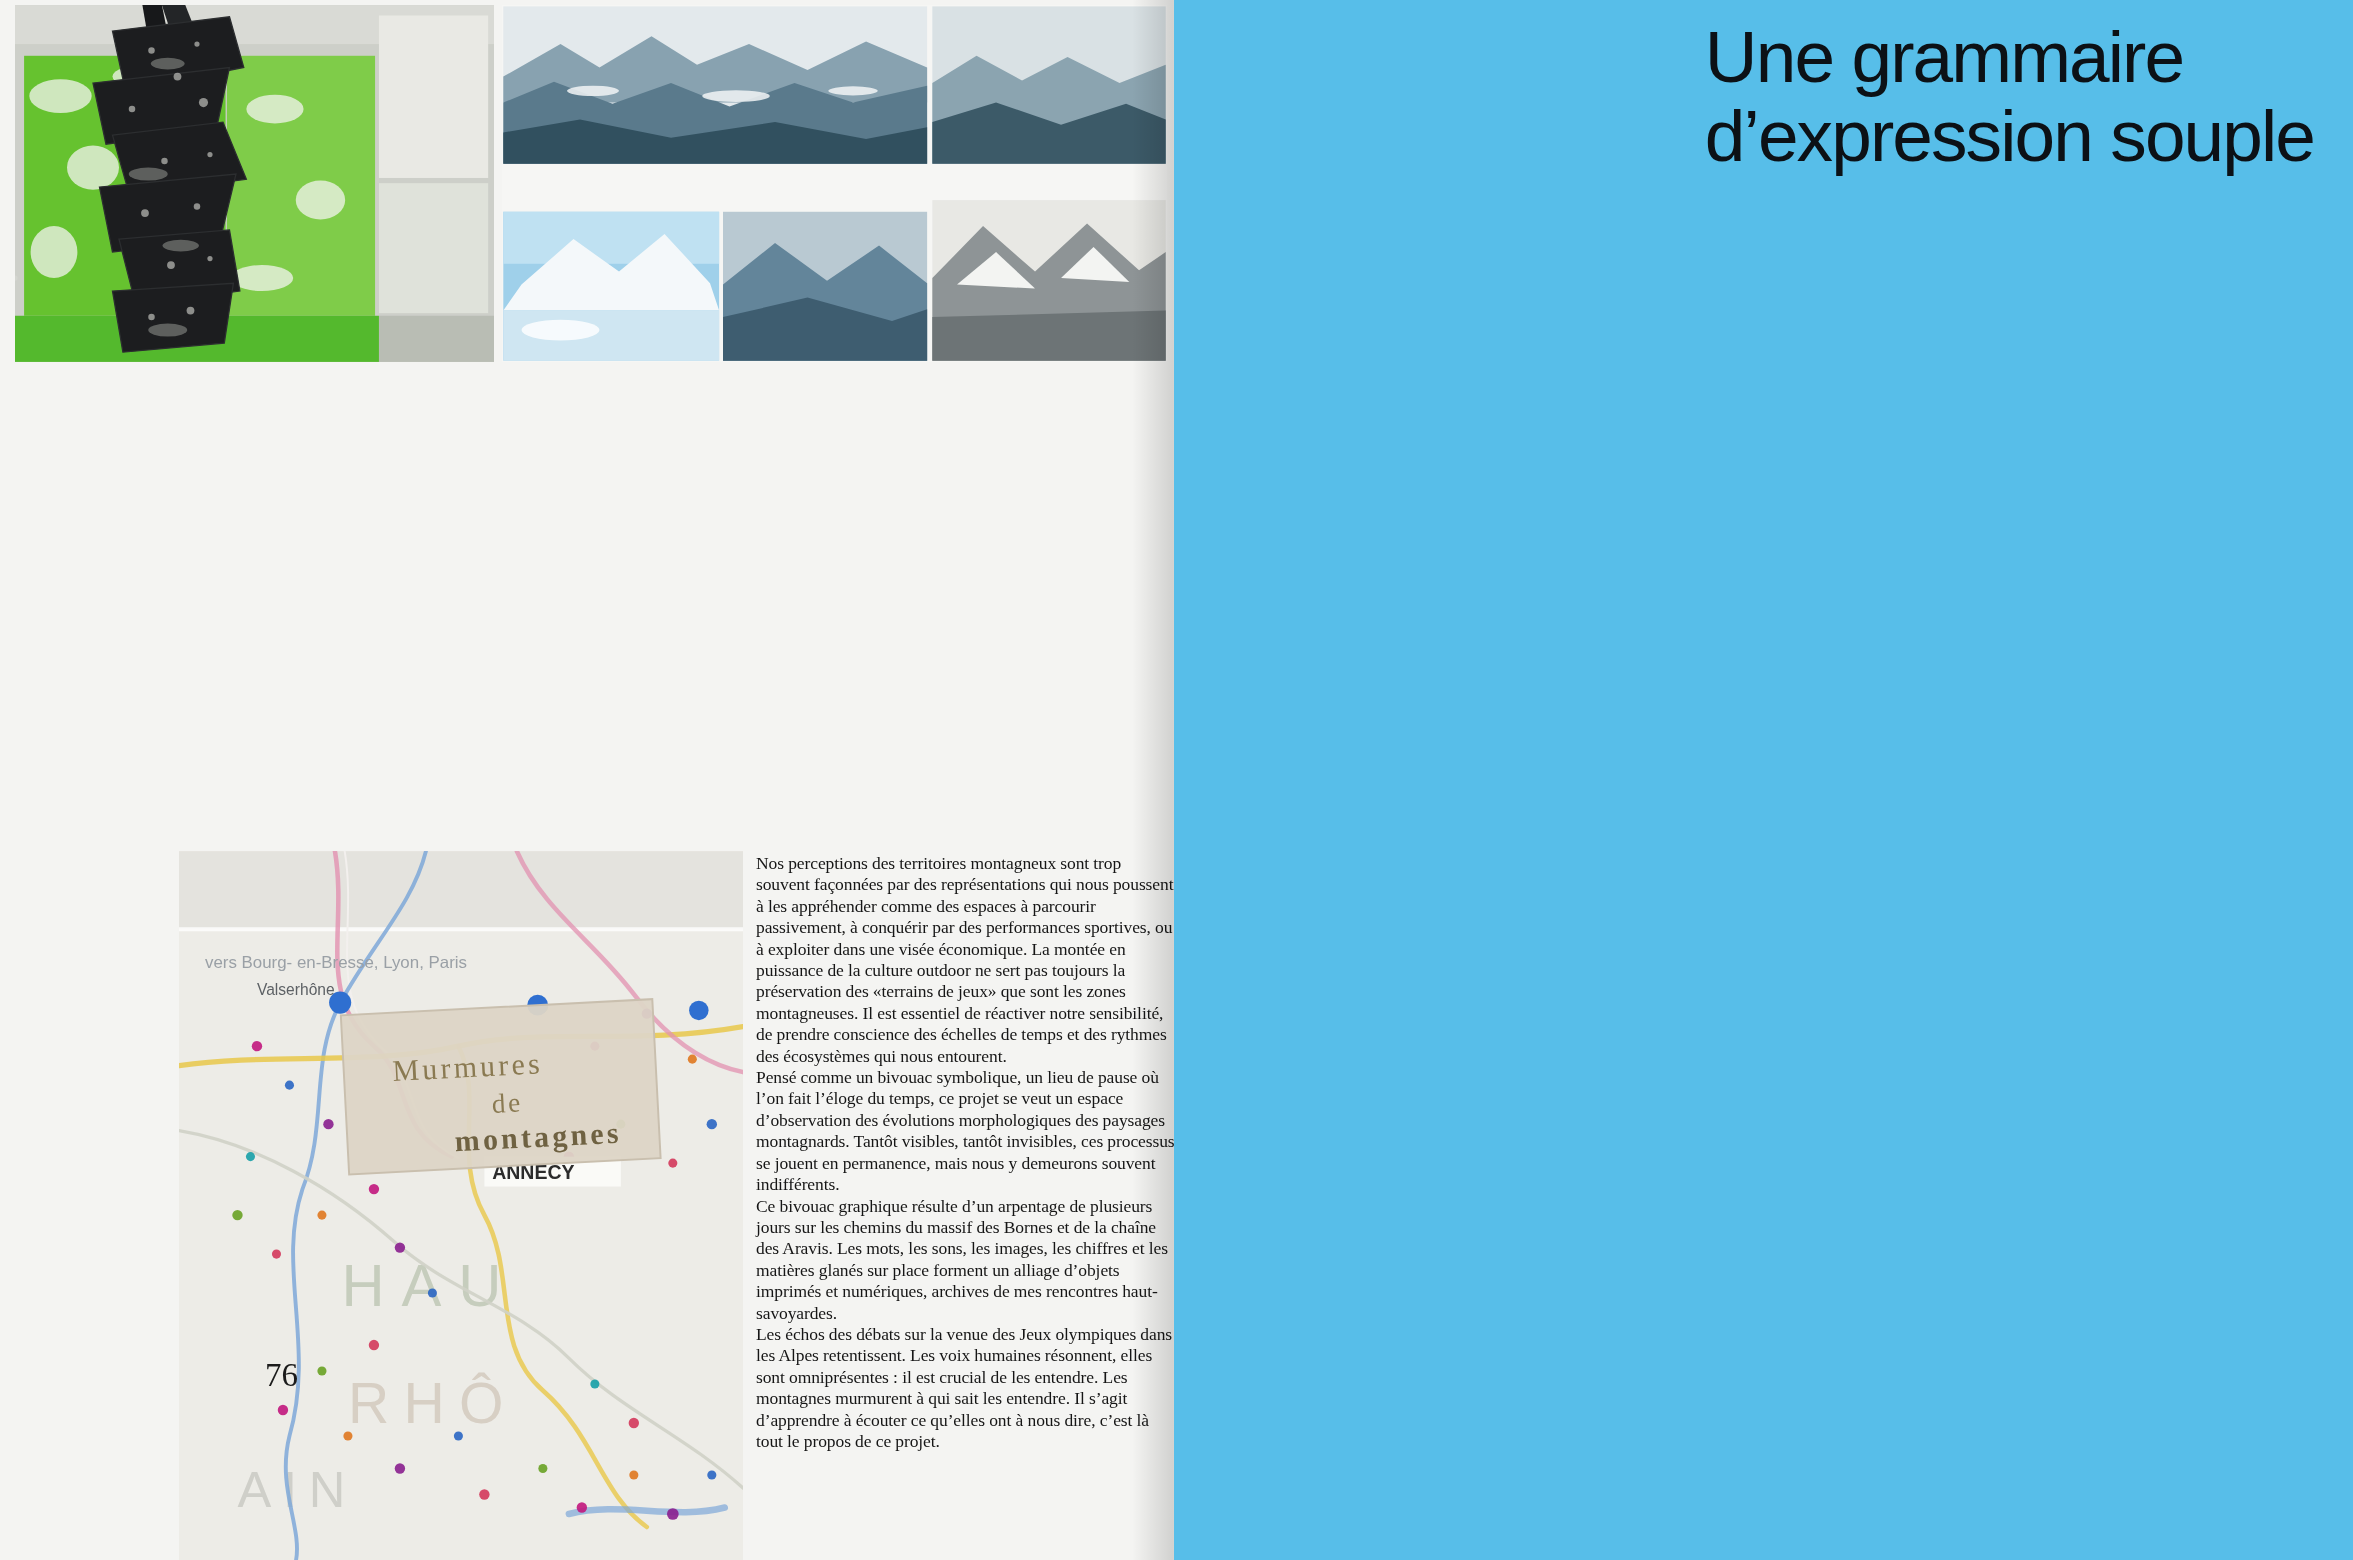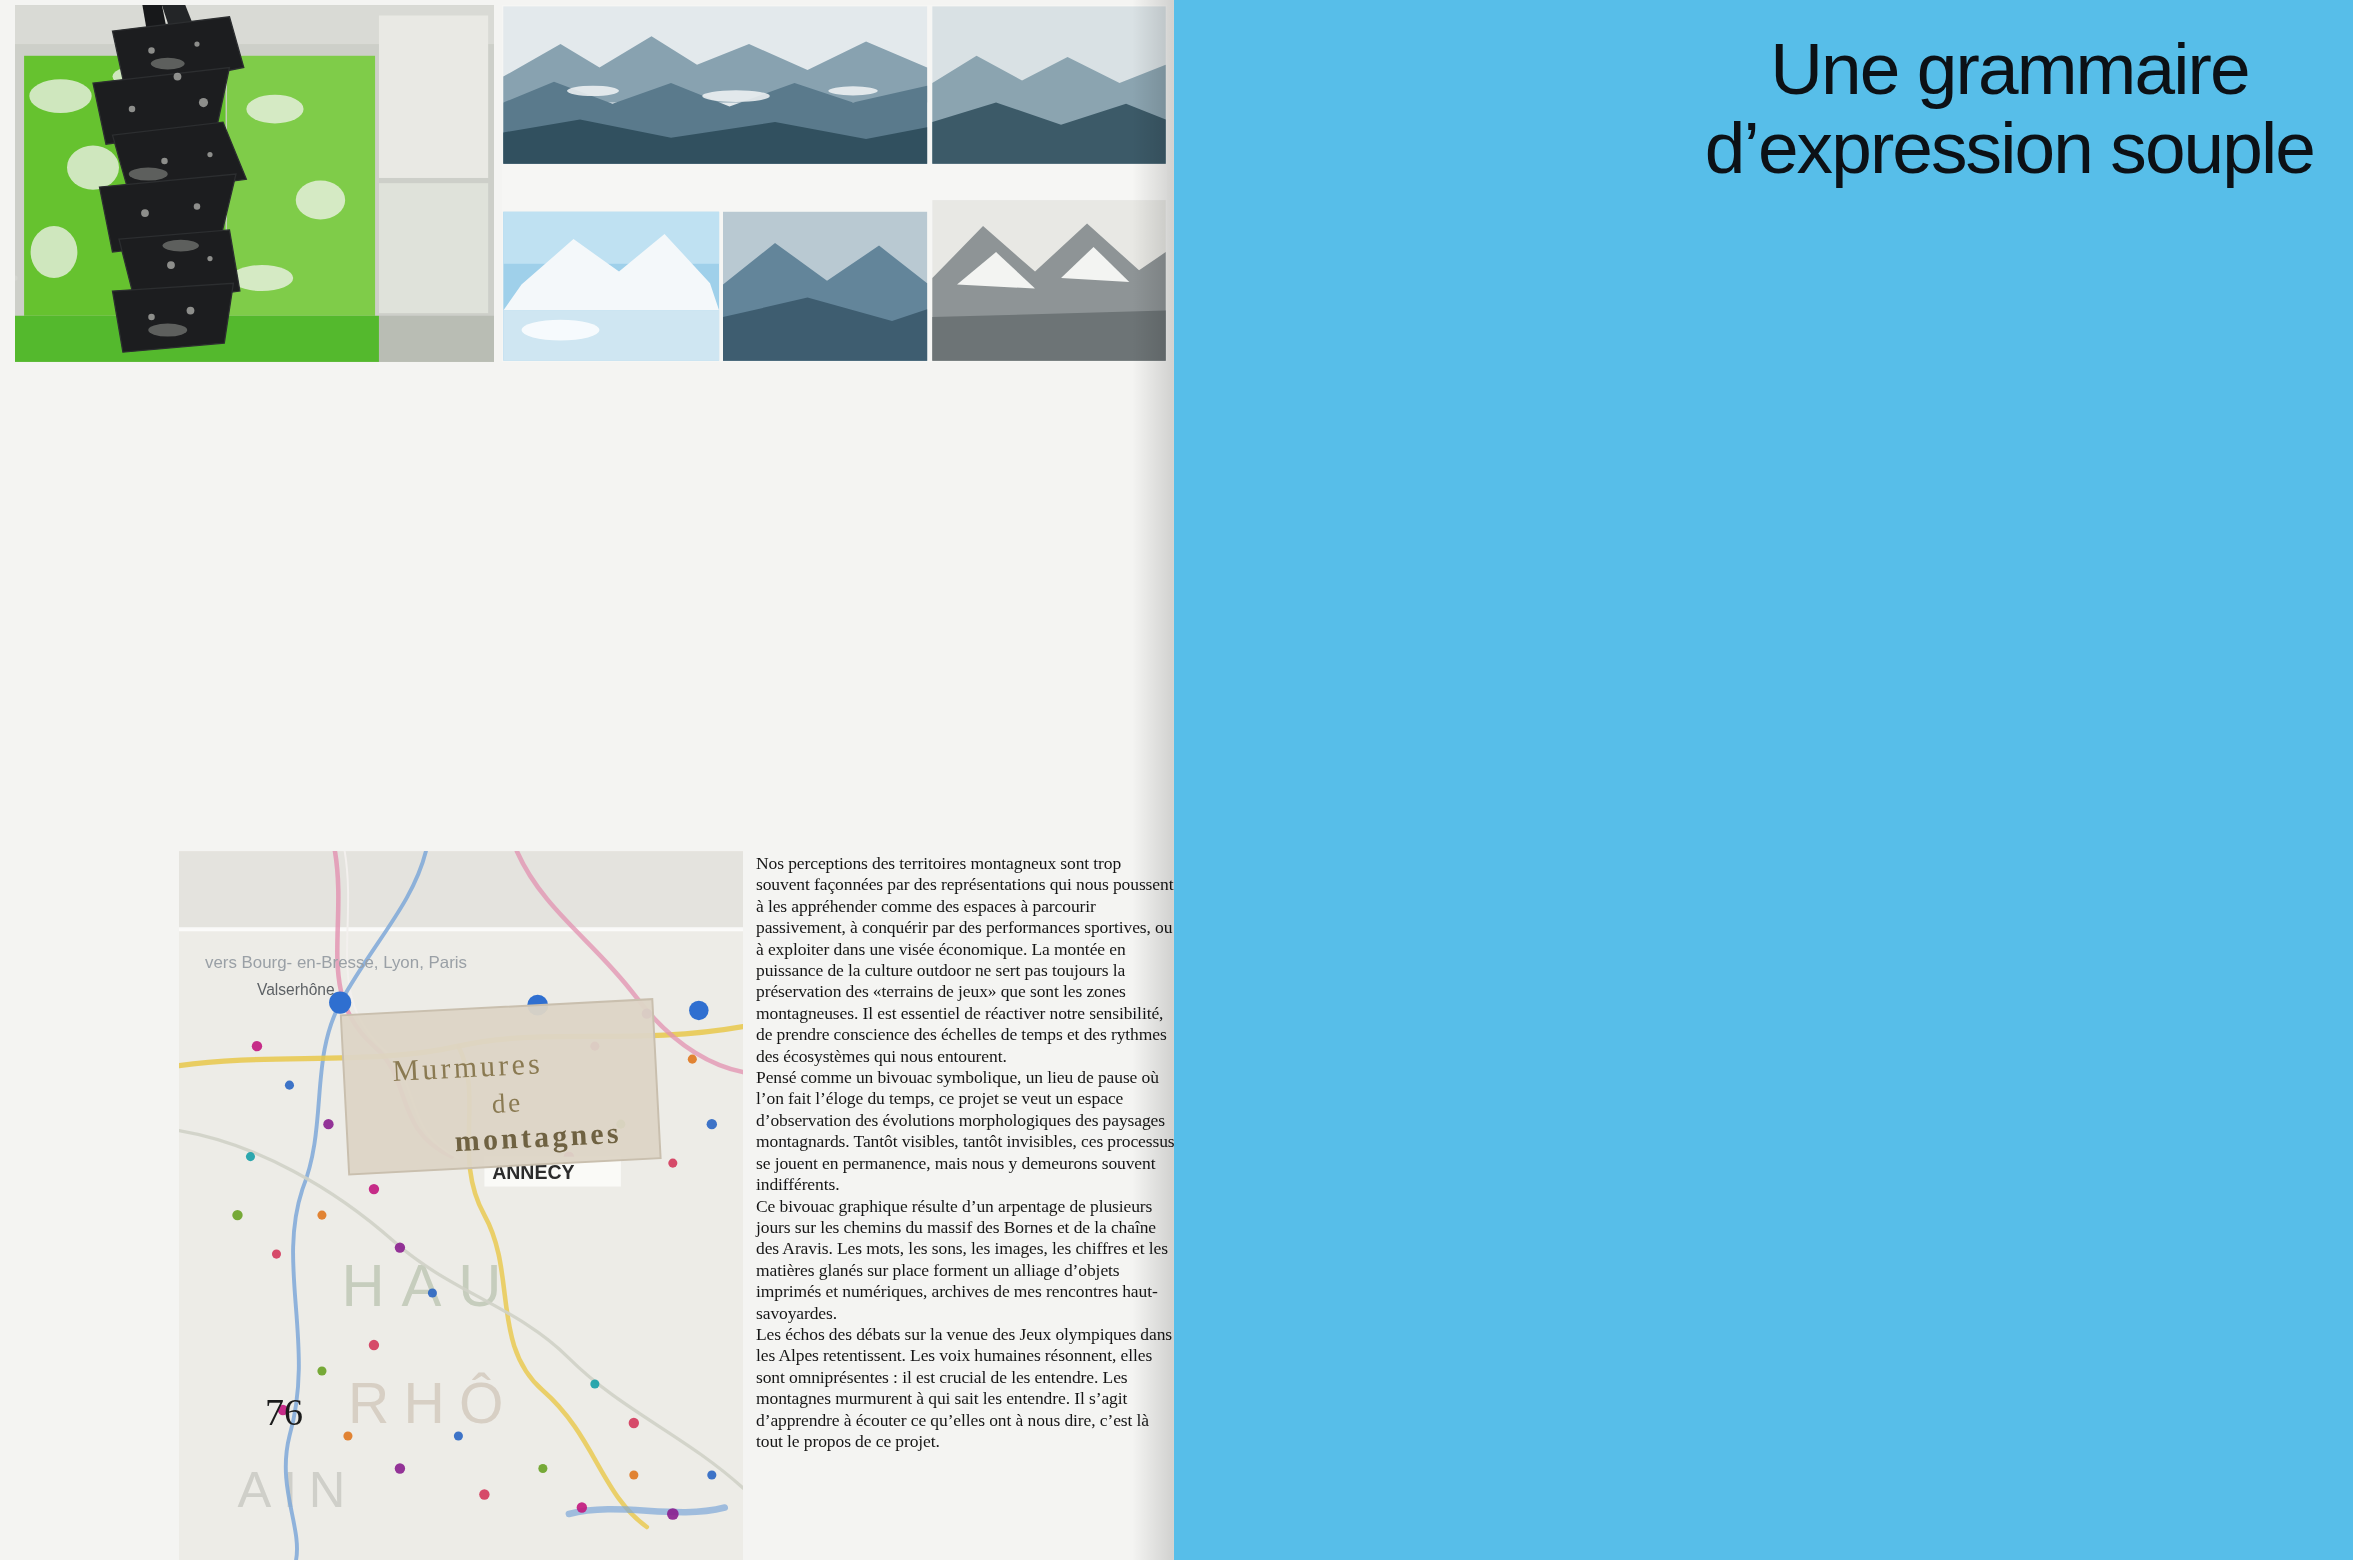--- a/index.html
+++ b/index.html
@@ -6,25 +6,25 @@
   #spread{position:relative;width:2354px;height:1561px;overflow:hidden;background:#f4f4f2;font-family:"Liberation Sans",sans-serif;}
   
   #left-page{position:absolute;left:0;top:0;width:1174px;height:1561px;background:#f4f4f2;}
   #gutter{position:absolute;left:1132px;top:0;width:52px;height:1561px;
     background:linear-gradient(to right, rgba(0,0,0,0) 0%, rgba(0,0,0,.14) 78%, rgba(0,0,0,.05) 100%);}
   .photo{position:absolute;overflow:hidden;}
   #left-text{position:absolute;left:756px;top:853px;width:421px;
     font-family:"Liberation Serif",serif;font-size:17.5px;line-height:21.4px;color:#161616;letter-spacing:-0.1px;}
   #left-text p{margin:0;}
   #page-number{position:absolute;left:265px;top:1357px;font-family:"Liberation Serif",serif;
-    font-size:38px;color:#1b1b1b;z-index:5;margin-top:33px;}
+    font-size:33px;color:#1b1b1b;z-index:5;}
   
   #right-page{position:absolute;left:1174px;top:0;width:1180px;height:1561px;background:#57bee9;}
   .pre{white-space:pre-line;}
-  #article-title{position:absolute;right:40px;top:29px;text-align:center;color:#0c1116;
+  #article-title{position:absolute;right:40px;top:17px;text-align:left;color:#0c1116;
     font-size:73px;line-height:79px;letter-spacing:-1.9px;font-weight:400;}
 </style>
 </head>
 <body>
 
 <div id="spread">
 
   <div id="left-page">
 
     <div class="photo" style="left:15px;top:5.2px;width:479px;height:357px;">

